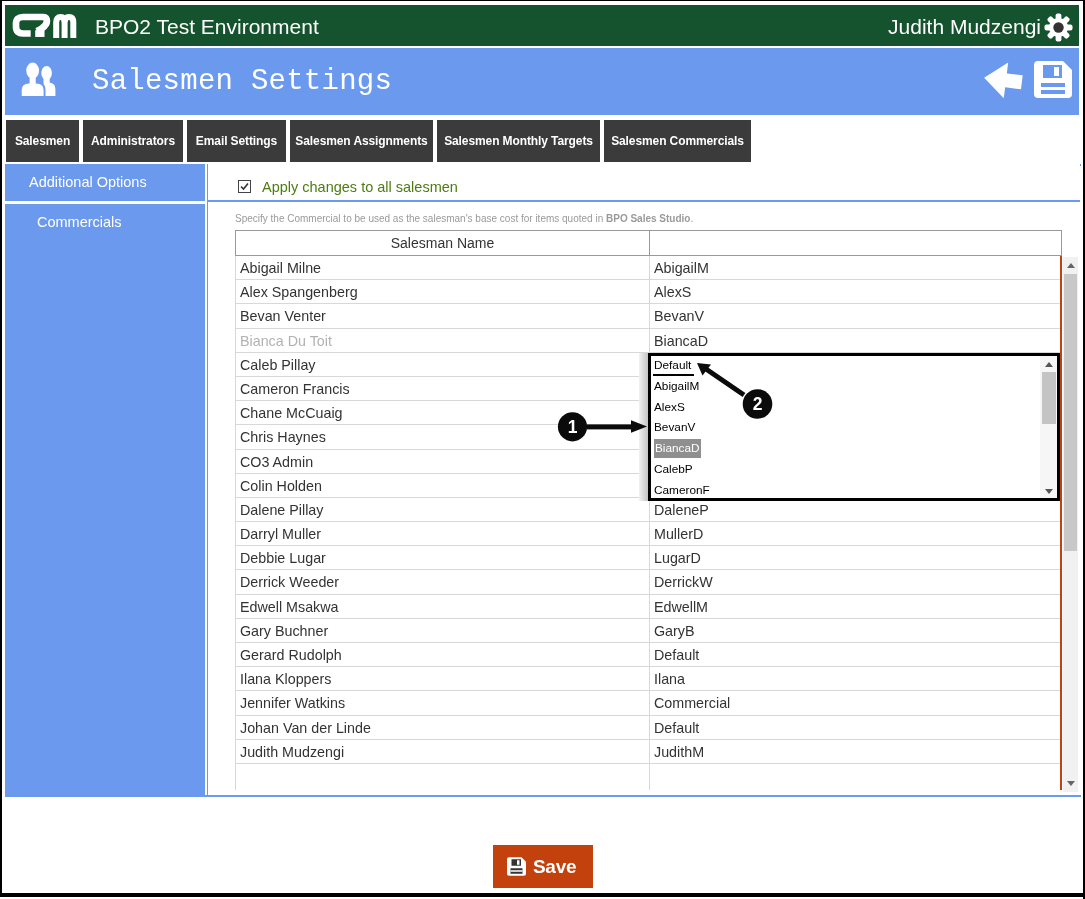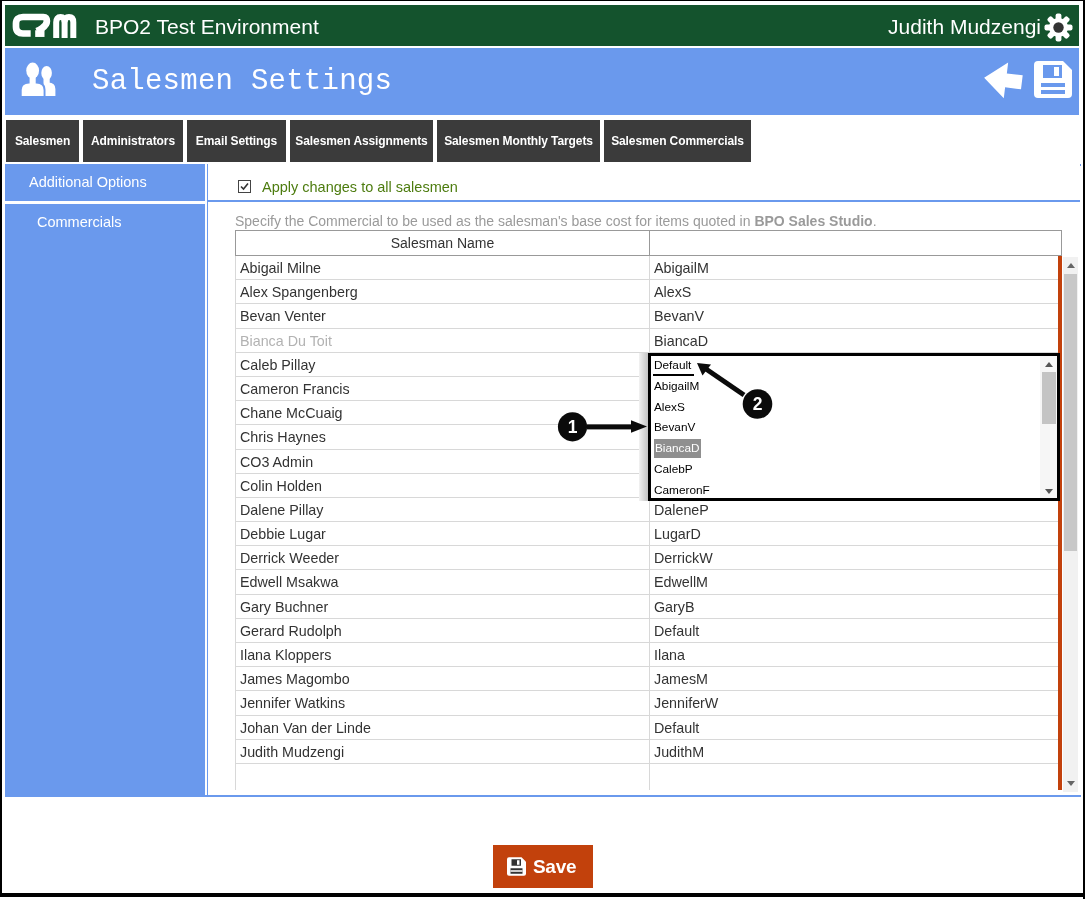--- a/index.html
+++ b/index.html
@@ -101,28 +101,28 @@
 <div class="abs" style="left:5px;top:795px;width:1076px;height:2px;background:#6A99ED;"></div>
 
 <div class="abs" style="left:208px;top:164px;width:872px;height:36px;background:#fff;"></div>
 <div class="abs" style="left:208px;top:200px;width:872px;height:2px;background:#6A99ED;"></div>
 <div class="abs" style="left:238px;top:180px;width:13px;height:13px;border:1px solid #444;box-sizing:border-box;background:#fff;"></div>
 <svg class="abs" style="left:239px;top:181px;" width="11" height="11" viewBox="0 0 11 11">
     <path d="M2 5.5 L4.5 8 L9 2.5" stroke="#333" stroke-width="1.6" fill="none"></path>
   </svg>
 <div class="abs" style="left:262px;top:179px;font-size:14.5px;color:#4d7c0f;">Apply changes to all salesmen</div>
 
-<div class="abs" style="left:235px;top:213px;font-size:14px;color:#9a9a9a;">Specify the Commercial to be used as the salesman's base cost for items quoted in <b>BPO Sales Studio</b>.</div>
+<div class="abs" style="left:235px;top:213px;font-size:10px;color:#9a9a9a;">Specify the Commercial to be used as the salesman's base cost for items quoted in <b>BPO Sales Studio</b>.</div>
 
 <div class="abs" style="left:235px;top:230px;width:827px;height:26px;border:1px solid #999;box-sizing:border-box;">
   <div class="abs" style="left:0;top:0;width:413px;height:24px;line-height:24px;text-align:center;font-size:14px;color:#333;">Salesman Name</div>
   <div class="abs" style="left:413px;top:0;width:1px;height:24px;background:#999;"></div>
 </div>
 
-<div class="abs" style="left:235px;top:256px;width:827px;height:534px;border-left:1px solid #d8d8d8;border-right:4px solid #c2410c;box-sizing:border-box;overflow:hidden;">
+<div class="abs" style="left:235px;top:256px;width:827px;height:534px;border-left:1px solid #d8d8d8;border-right:2px solid #c2410c;box-sizing:border-box;overflow:hidden;">
   <div class="abs" style="left:413px;top:0;width:1px;height:534px;background:#d8d8d8;"></div>
   <div class="row">
       <span class="rname">Abigail Milne</span>
       <span class="rval">AbigailM</span>
     </div>
   <div class="row">
       <span class="rname">Alex Spangenberg</span>
       <span class="rval">AlexS</span>
     </div>
   <div class="row">
@@ -149,20 +149,24 @@
       <span class="rname">CO3 Admin</span>
     </div>
   <div class="row">
       <span class="rname">Colin Holden</span>
     </div>
   <div class="row">
       <span class="rname">Dalene Pillay</span>
       <span class="rval">DaleneP</span>
     </div>
   <div class="row">
+      <span class="rname">Darryl Muller</span>
+      <span class="rval">MullerD</span>
+    </div>
+  <div class="row">
       <span class="rname">Debbie Lugar</span>
       <span class="rval">LugarD</span>
     </div>
   <div class="row">
       <span class="rname">Derrick Weeder</span>
       <span class="rval">DerrickW</span>
     </div>
   <div class="row">
       <span class="rname">Edwell Msakwa</span>
       <span class="rval">EdwellM</span>
@@ -173,26 +177,22 @@
     </div>
   <div class="row">
       <span class="rname">Gerard Rudolph</span>
       <span class="rval">Default</span>
     </div>
   <div class="row">
       <span class="rname">Ilana Kloppers</span>
       <span class="rval">Ilana</span>
     </div>
   <div class="row">
-      <span class="rname">James Magombo</span>
-      <span class="rval">JamesM</span>
-    </div>
-  <div class="row">
       <span class="rname">Jennifer Watkins</span>
-      <span class="rval">JenniferW</span>
+      <span class="rval">Commercial</span>
     </div>
   <div class="row">
       <span class="rname">Johan Van der Linde</span>
       <span class="rval">Default</span>
     </div>
   <div class="row">
       <span class="rname">Judith Mudzengi</span>
       <span class="rval">JudithM</span>
     </div>
 </div>

